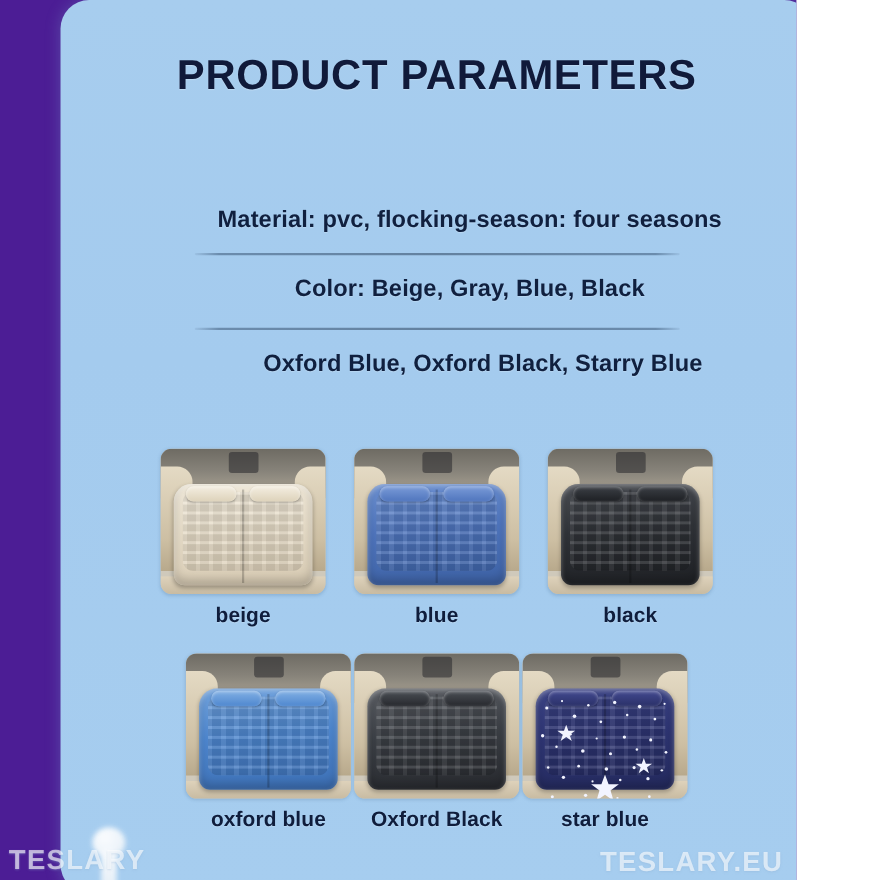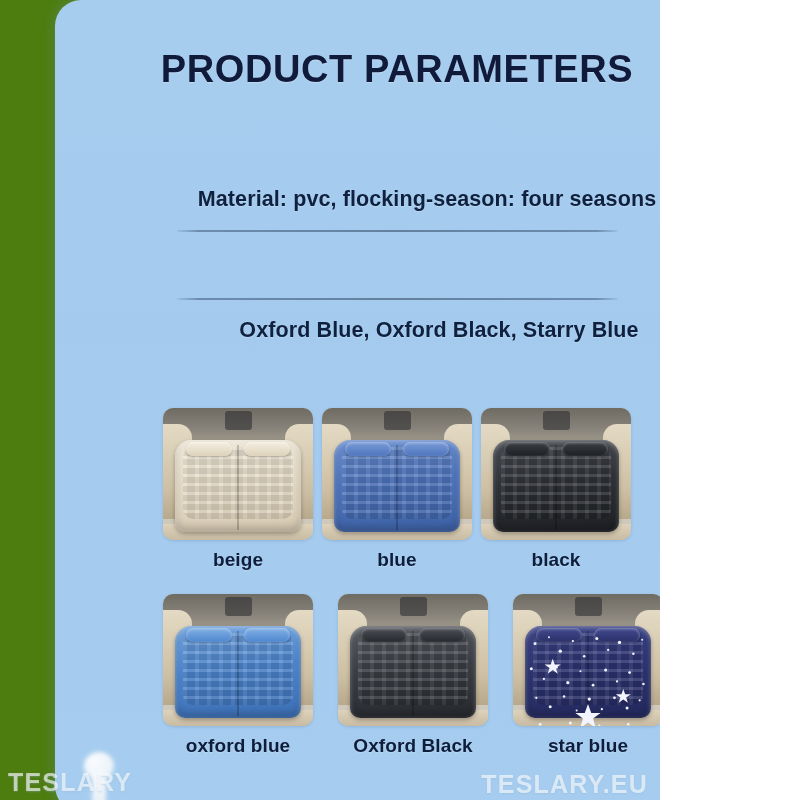--- a/index.html
+++ b/index.html
@@ -7,23 +7,23 @@
     padding: 0;
     width: 800px;
     height: 800px;
     background: #ffffff;
     font-family: "Liberation Sans", "DejaVu Sans", sans-serif;
     overflow: hidden;
   }
 
   #stage {
     position: relative;
-    width: 660px;
+    width: 724px;
     height: 800px;
-    background: #4d7c0f;
+    background: #4c1d95;
     overflow: hidden;
   }
 
   
   #panel {
     position: absolute;
     left: 55px;
     top: 0px;
     width: 684px;
     height: 812px;
@@ -73,22 +73,22 @@
   }
   #div0 { top: 230px; }
   #div1 { top: 298px; }
 
   
   .gal-row {
     position: absolute;
     display: flex;
     justify-content: center;
   }
-  #row1 { left: 0; top: 408px; width: 684px; gap: 9px; }
-  #row2 { left: 0; top: 594px; width: 684px; gap: 25px; margin-left: 16px; }
+  #row1 { left: 0; top: 408px; width: 684px; gap: 26px; }
+  #row2 { left: 0; top: 594px; width: 684px; gap: 3px; }
 
   .cell { width: 150px; }
   .thumb {
     position: relative;
     width: 150px;
     height: 132px;
     border-radius: 10px;
     overflow: hidden;
     background: #cfc9bb;
     box-shadow: 0 1px 3px rgba(60,95,130,0.22);
@@ -238,20 +238,21 @@
 <div id="stage">
 
   <div id="panel">
 
     <div id="title">PRODUCT PARAMETERS</div>
 
     <div class="spec-line" id="spec0">Material: pvc, flocking-season: four seasons</div>
 
     <div class="divider" id="div0"></div>
 
+    <div class="spec-line" id="spec1">Color: Beige, Gray, Blue, Black</div>
 
     <div class="divider" id="div1"></div>
 
     <div class="spec-line" id="spec2">Oxford Blue, Oxford Black, Starry Blue</div>
 
     <div class="gal-row" id="row1">
 
       <div class="cell">
         <div class="thumb">
           <div class="scene">

